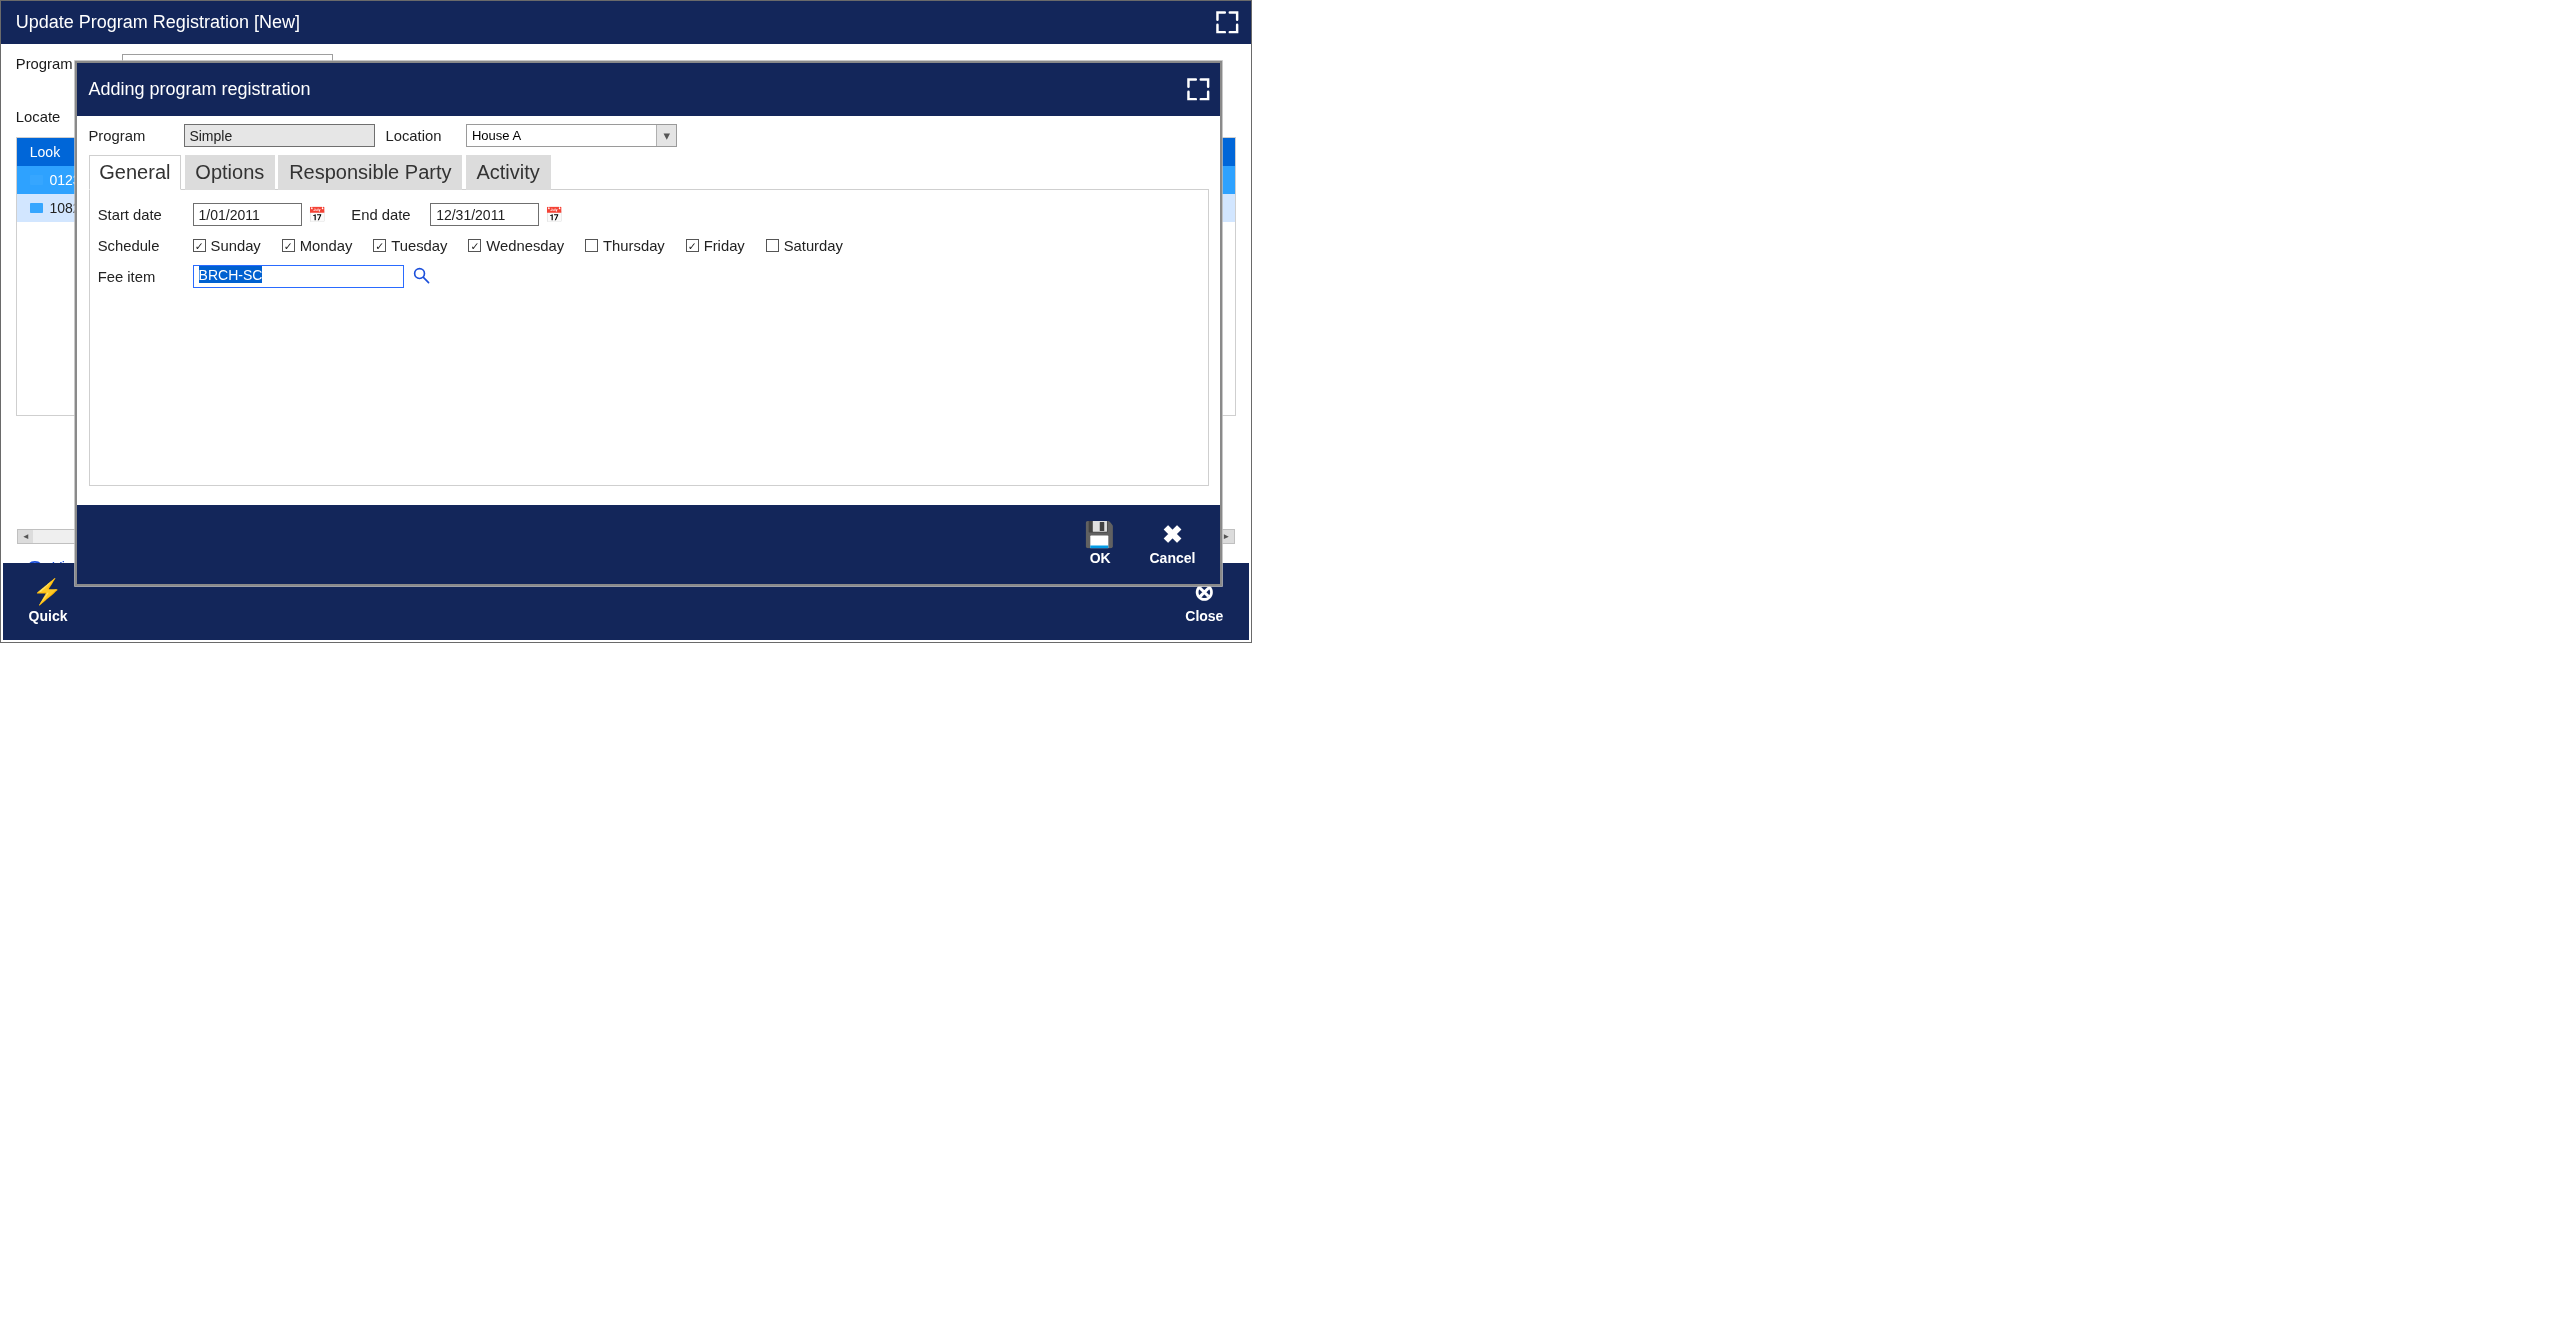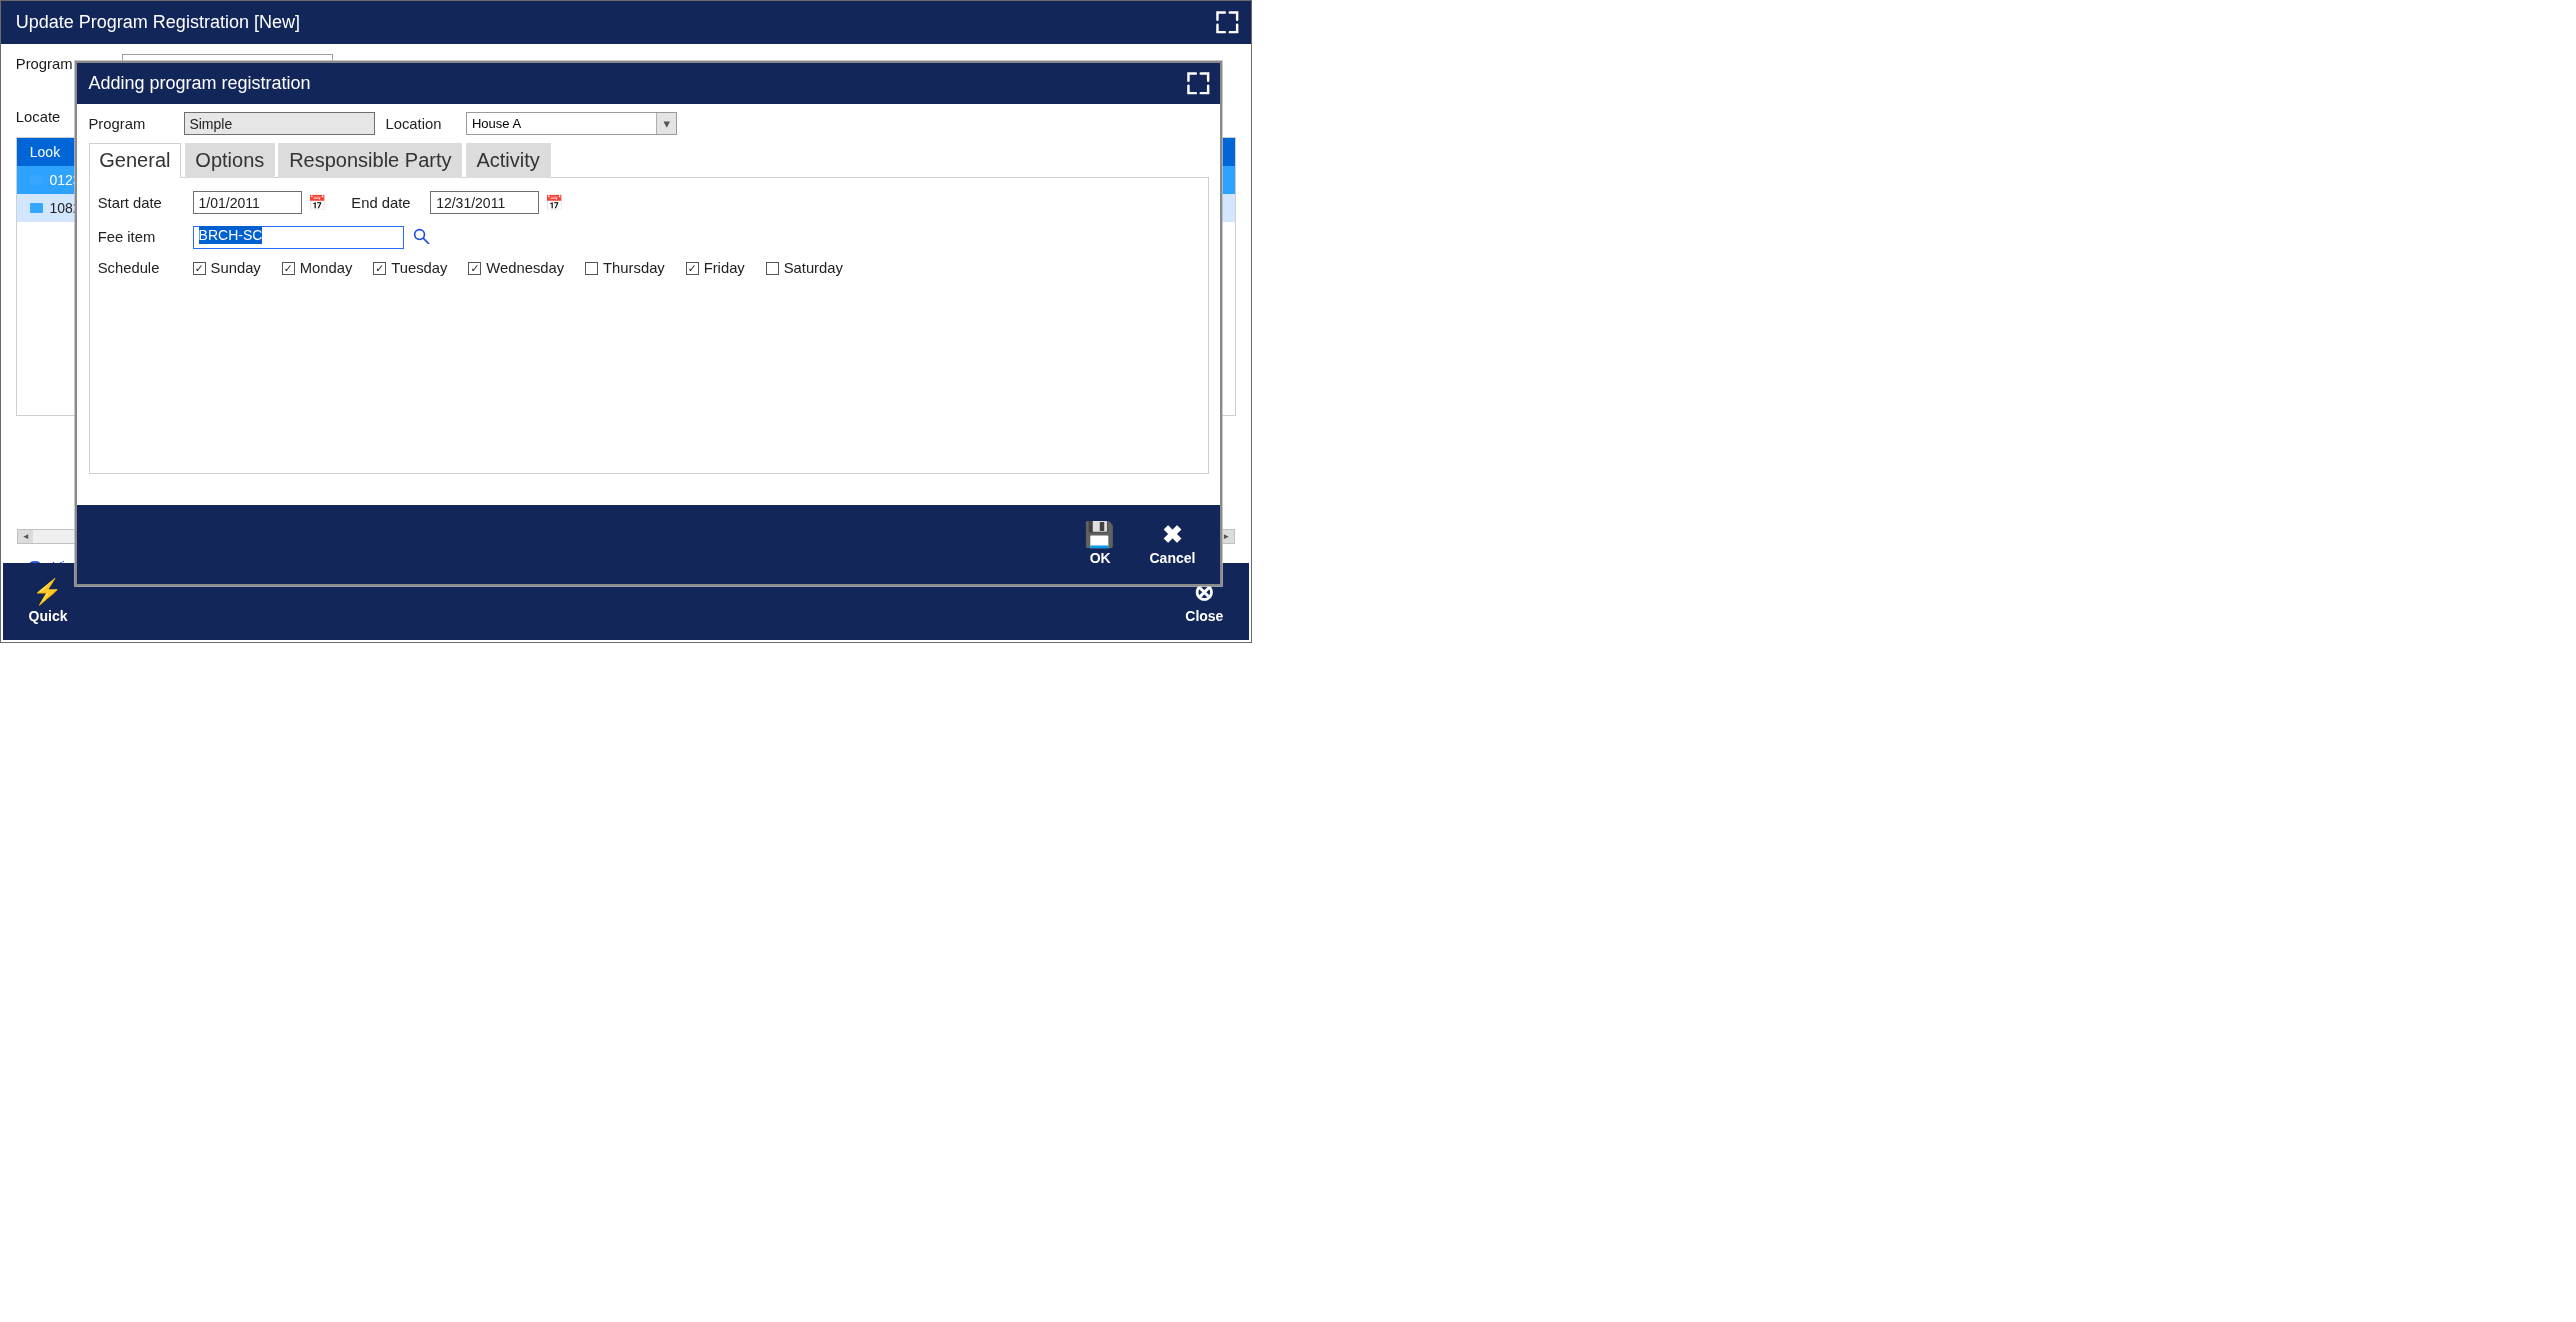--- a/index.html
+++ b/index.html
@@ -71,21 +71,21 @@
   .expand-icon svg { width:24.6px; height:24.6px; display:block; }
   .expand-icon path { stroke:#fff; stroke-width:3; fill:none; stroke-linecap:round; }
 
   
   .modal {
     position:absolute; left:75px; top:61px; width:1147px; height:525px;
     background:#fff; border:2.5px solid #8a8a8a; box-shadow:0 0 0 0.8px #bbb;
     display:flex; flex-direction:column;
   }
   .modal-titlebar {
-    background:var(--navy); color:#fff; height:41px;
+    background:var(--navy); color:#fff; height:53px;
     display:flex; align-items:center; justify-content:space-between;
     padding:0 9.8px 0 11.5px; font-size:18px;
   }
   .modal-body { flex:1; padding:8.2px 11.5px 0 11.5px; position:relative; }
 
   .form-row { display:flex; align-items:center; margin-bottom:8.2px; }
   .form-label { width:95px; font-size:14.8px; color:#222; }
 
   input[type=text], .readonly-box, select {
     height:23px; font-size:14px; padding:0 4.9px; border:0.8px solid #6f6f6f;
@@ -252,69 +252,69 @@
     <div class="tab-panel">
 
       <div class="panel-row">
         <span class="panel-label">Start date</span>
         <input type="text" class="date-input" value="1/01/2011" style="">
         <span class="cal-icon">📅</span>
 
         <span class="panel-label" style="width:auto; margin-right:19.7px;">End date</span>
         <input type="text" class="date-input" value="12/31/2011" style="">
         <span class="cal-icon" style="margin-right:0;">📅</span>
+      </div>
+
+      <div class="panel-row">
+        <span class="panel-label">Schedule</span>
+        <div class="schedule-group" id="schedule-group">
+            <label class="chk">
+              <span class="chk-box checked"></span>
+              <span>Sunday</span>
+            </label>
+            <label class="chk">
+              <span class="chk-box checked"></span>
+              <span>Monday</span>
+            </label>
+            <label class="chk">
+              <span class="chk-box checked"></span>
+              <span>Tuesday</span>
+            </label>
+            <label class="chk">
+              <span class="chk-box checked"></span>
+              <span>Wednesday</span>
+            </label>
+            <label class="chk">
+              <span class="chk-box"></span>
+              <span>Thursday</span>
+            </label>
+            <label class="chk">
+              <span class="chk-box checked"></span>
+              <span>Friday</span>
+            </label>
+            <label class="chk">
+              <span class="chk-box"></span>
+              <span>Saturday</span>
+            </label>
+          </div>
       </div>
 
       <div class="panel-row">
         <span class="panel-label">Fee item</span>
         <div class="fee-input">
           <span class="seltext">BRCH-SC</span>
         </div>
         <span style="margin-left:9.8px; cursor:pointer;">
           <svg class="search-icon-svg" viewBox="0 0 20 20">
               <circle cx="8" cy="8" r="6"></circle>
               <line x1="13" y1="13" x2="19" y2="19"></line>
             </svg>
         </span>
       </div>
 
-      <div class="panel-row">
-        <span class="panel-label">Schedule</span>
-        <div class="schedule-group" id="schedule-group">
-            <label class="chk">
-              <span class="chk-box checked"></span>
-              <span>Sunday</span>
-            </label>
-            <label class="chk">
-              <span class="chk-box checked"></span>
-              <span>Monday</span>
-            </label>
-            <label class="chk">
-              <span class="chk-box checked"></span>
-              <span>Tuesday</span>
-            </label>
-            <label class="chk">
-              <span class="chk-box checked"></span>
-              <span>Wednesday</span>
-            </label>
-            <label class="chk">
-              <span class="chk-box"></span>
-              <span>Thursday</span>
-            </label>
-            <label class="chk">
-              <span class="chk-box checked"></span>
-              <span>Friday</span>
-            </label>
-            <label class="chk">
-              <span class="chk-box"></span>
-              <span>Saturday</span>
-            </label>
-          </div>
-      </div>
-
     </div>
 
   </div>
 
   <div class="modal-footer">
     <div class="modal-btn">
       <span class="save-glyph">💾</span>
       <span>OK</span>
     </div>
     <div class="modal-btn">

